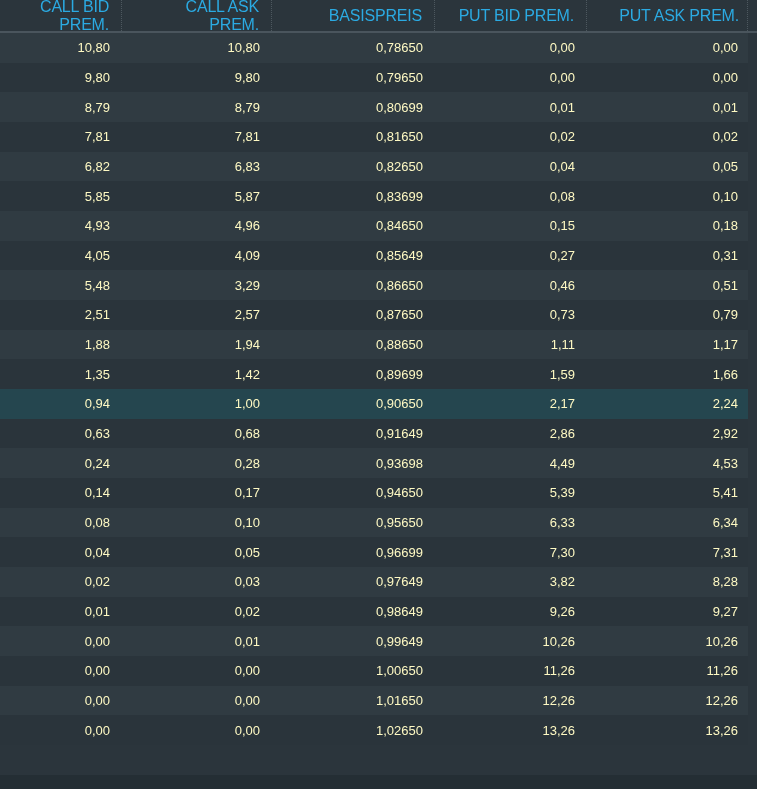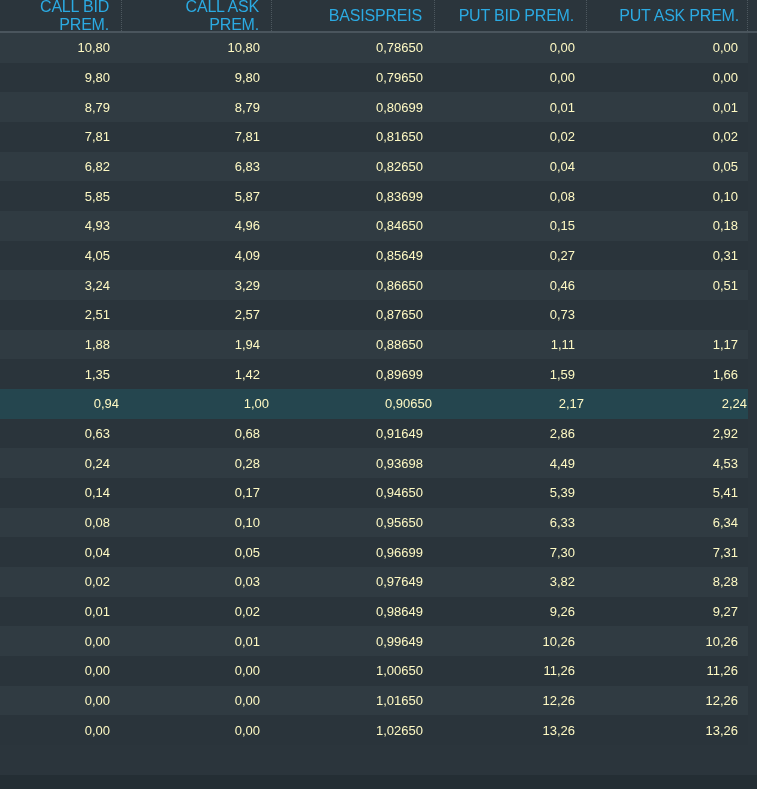--- a/index.html
+++ b/index.html
@@ -53,21 +53,21 @@
   .row {
     display: flex;
     height: 29.68px;
     align-items: center;
     font-size: 13px;
     color: #fef9c3;
     cursor: pointer;
   }
   .row:nth-child(odd)  { background: #303b42; }
   .row:nth-child(even) { background: #2a343b; }
-  .row.highlight { background: #25464f; padding-left: 9px; }
+  .row.highlight { background: #25464f; }
   .cell {
     box-sizing: border-box;
     text-align: right;
     padding-right: 12px;
     white-space: nowrap;
   }
   .cell.c5 { padding-right: 10px; }
   .v-gutter {
     position: absolute;
     top: 33px;
@@ -158,32 +158,33 @@
 
   <div class="row">
     <div class="cell c1">4,05</div>
     <div class="cell c2">4,09</div>
     <div class="cell c3">0,85649</div>
     <div class="cell c4">0,27</div>
     <div class="cell c5">0,31</div>
   </div>
 
   <div class="row">
-    <div class="cell c1">3,24</div>
+    <div class="cell c1">5,48</div>
     <div class="cell c2">3,29</div>
     <div class="cell c3">0,86650</div>
     <div class="cell c4">0,46</div>
     <div class="cell c5">0,51</div>
   </div>
 
   <div class="row">
     <div class="cell c1">2,51</div>
     <div class="cell c2">2,57</div>
     <div class="cell c3">0,87650</div>
     <div class="cell c4">0,73</div>
+    <div class="cell c5">0,79</div>
   </div>
 
   <div class="row">
     <div class="cell c1">1,88</div>
     <div class="cell c2">1,94</div>
     <div class="cell c3">0,88650</div>
     <div class="cell c4">1,11</div>
     <div class="cell c5">1,17</div>
   </div>
 

